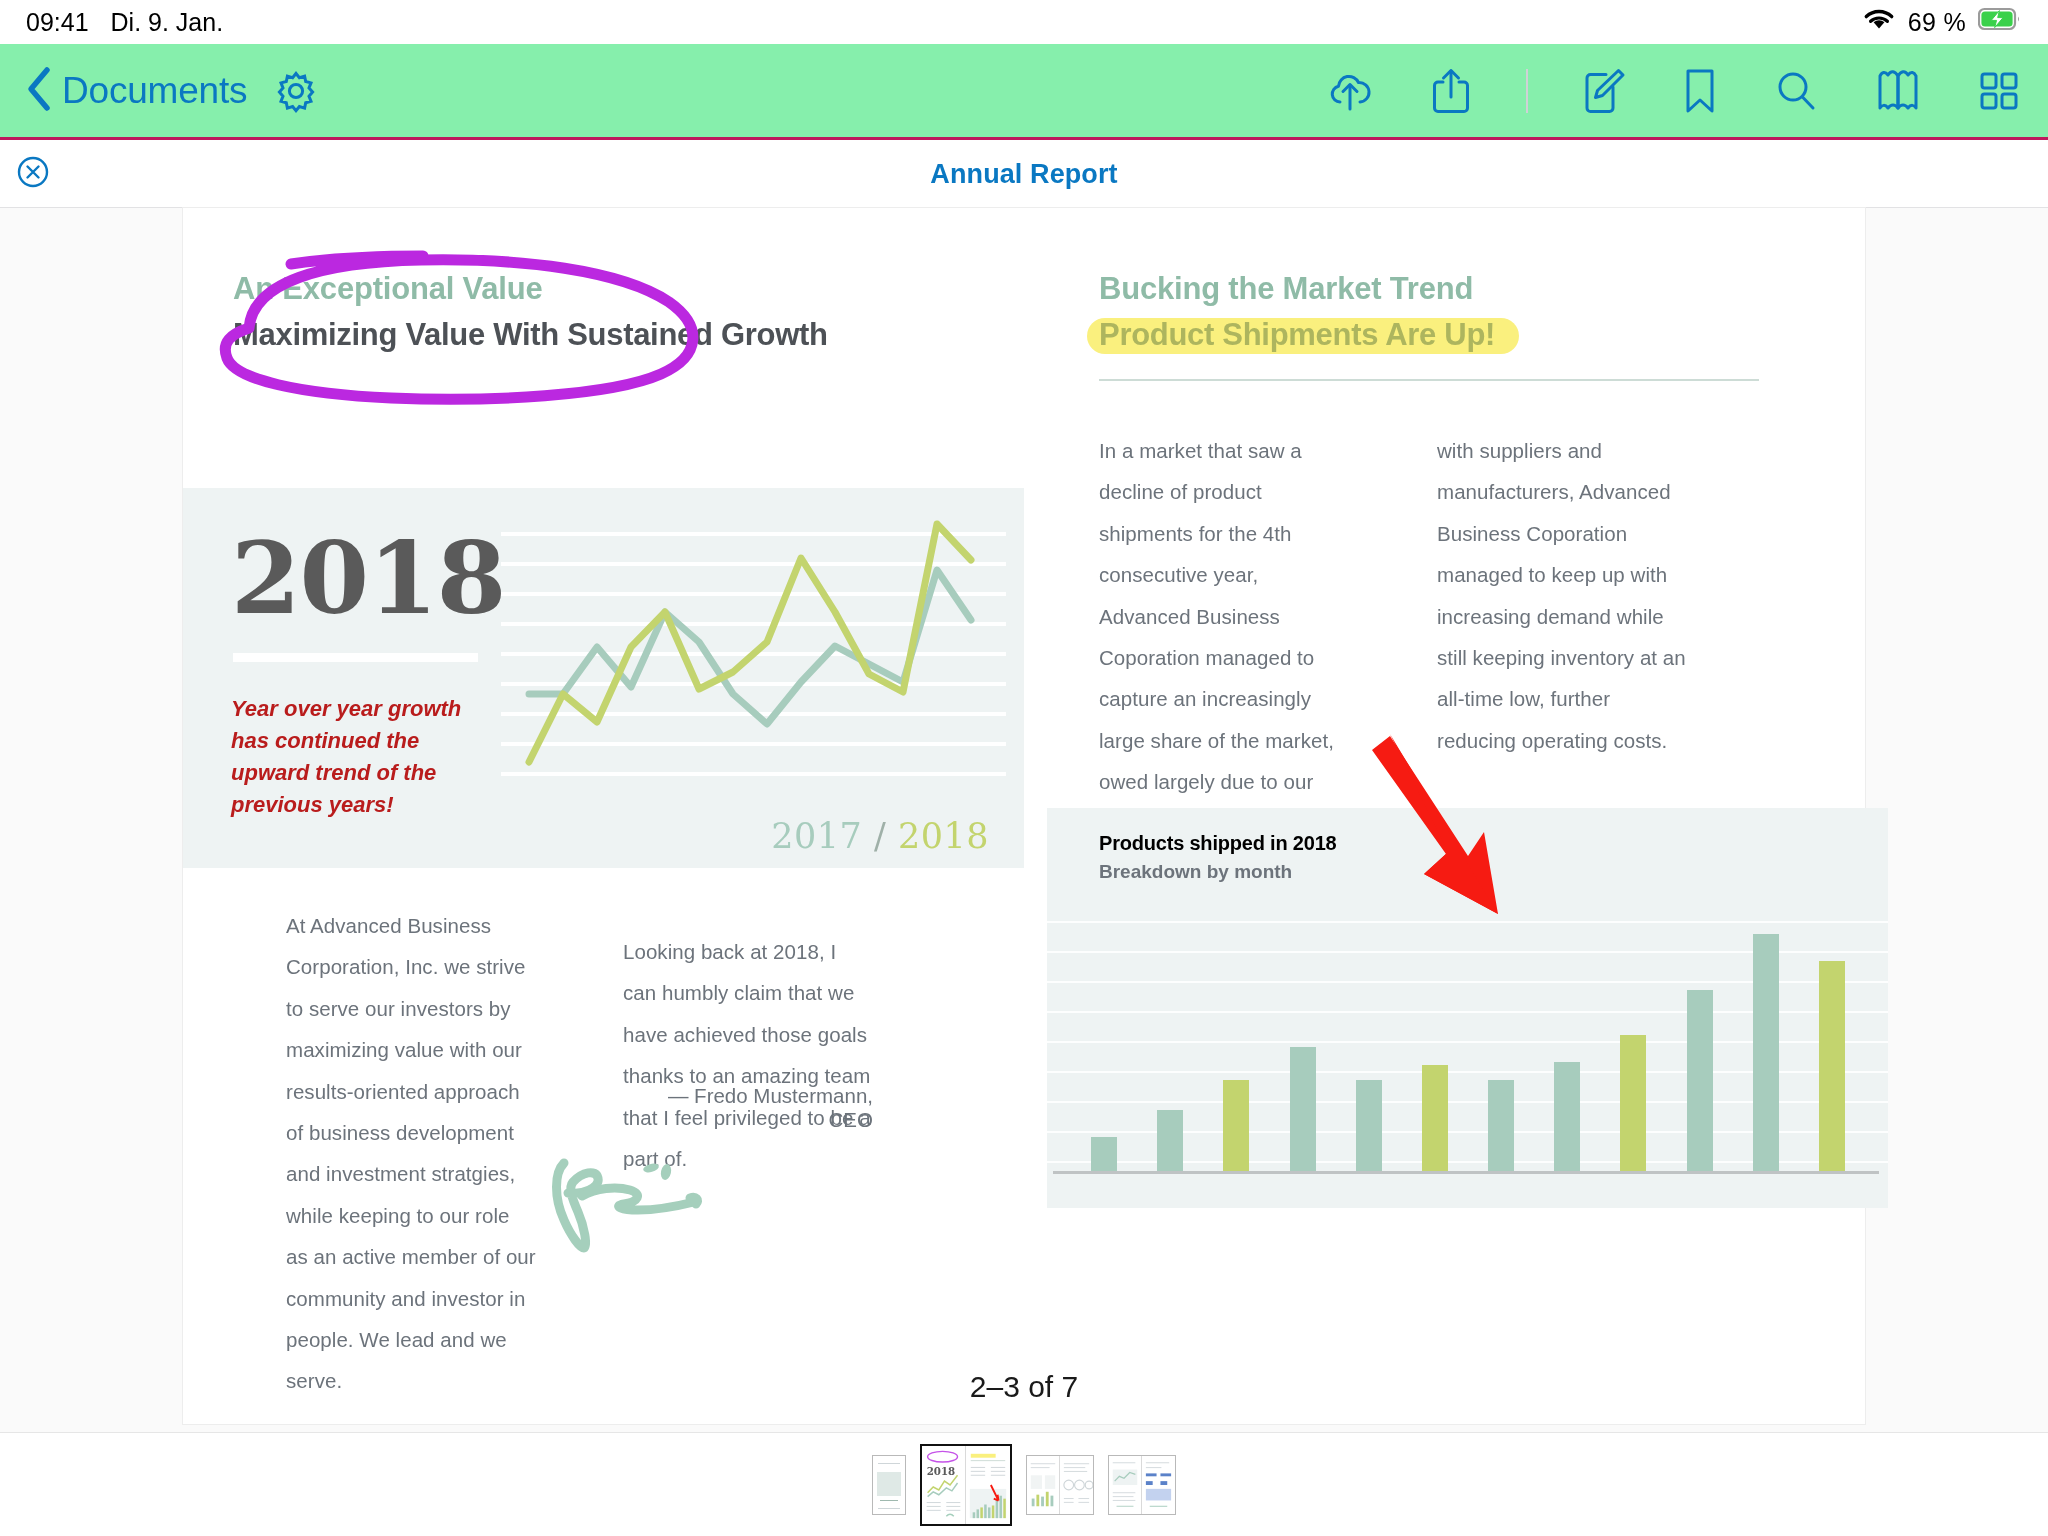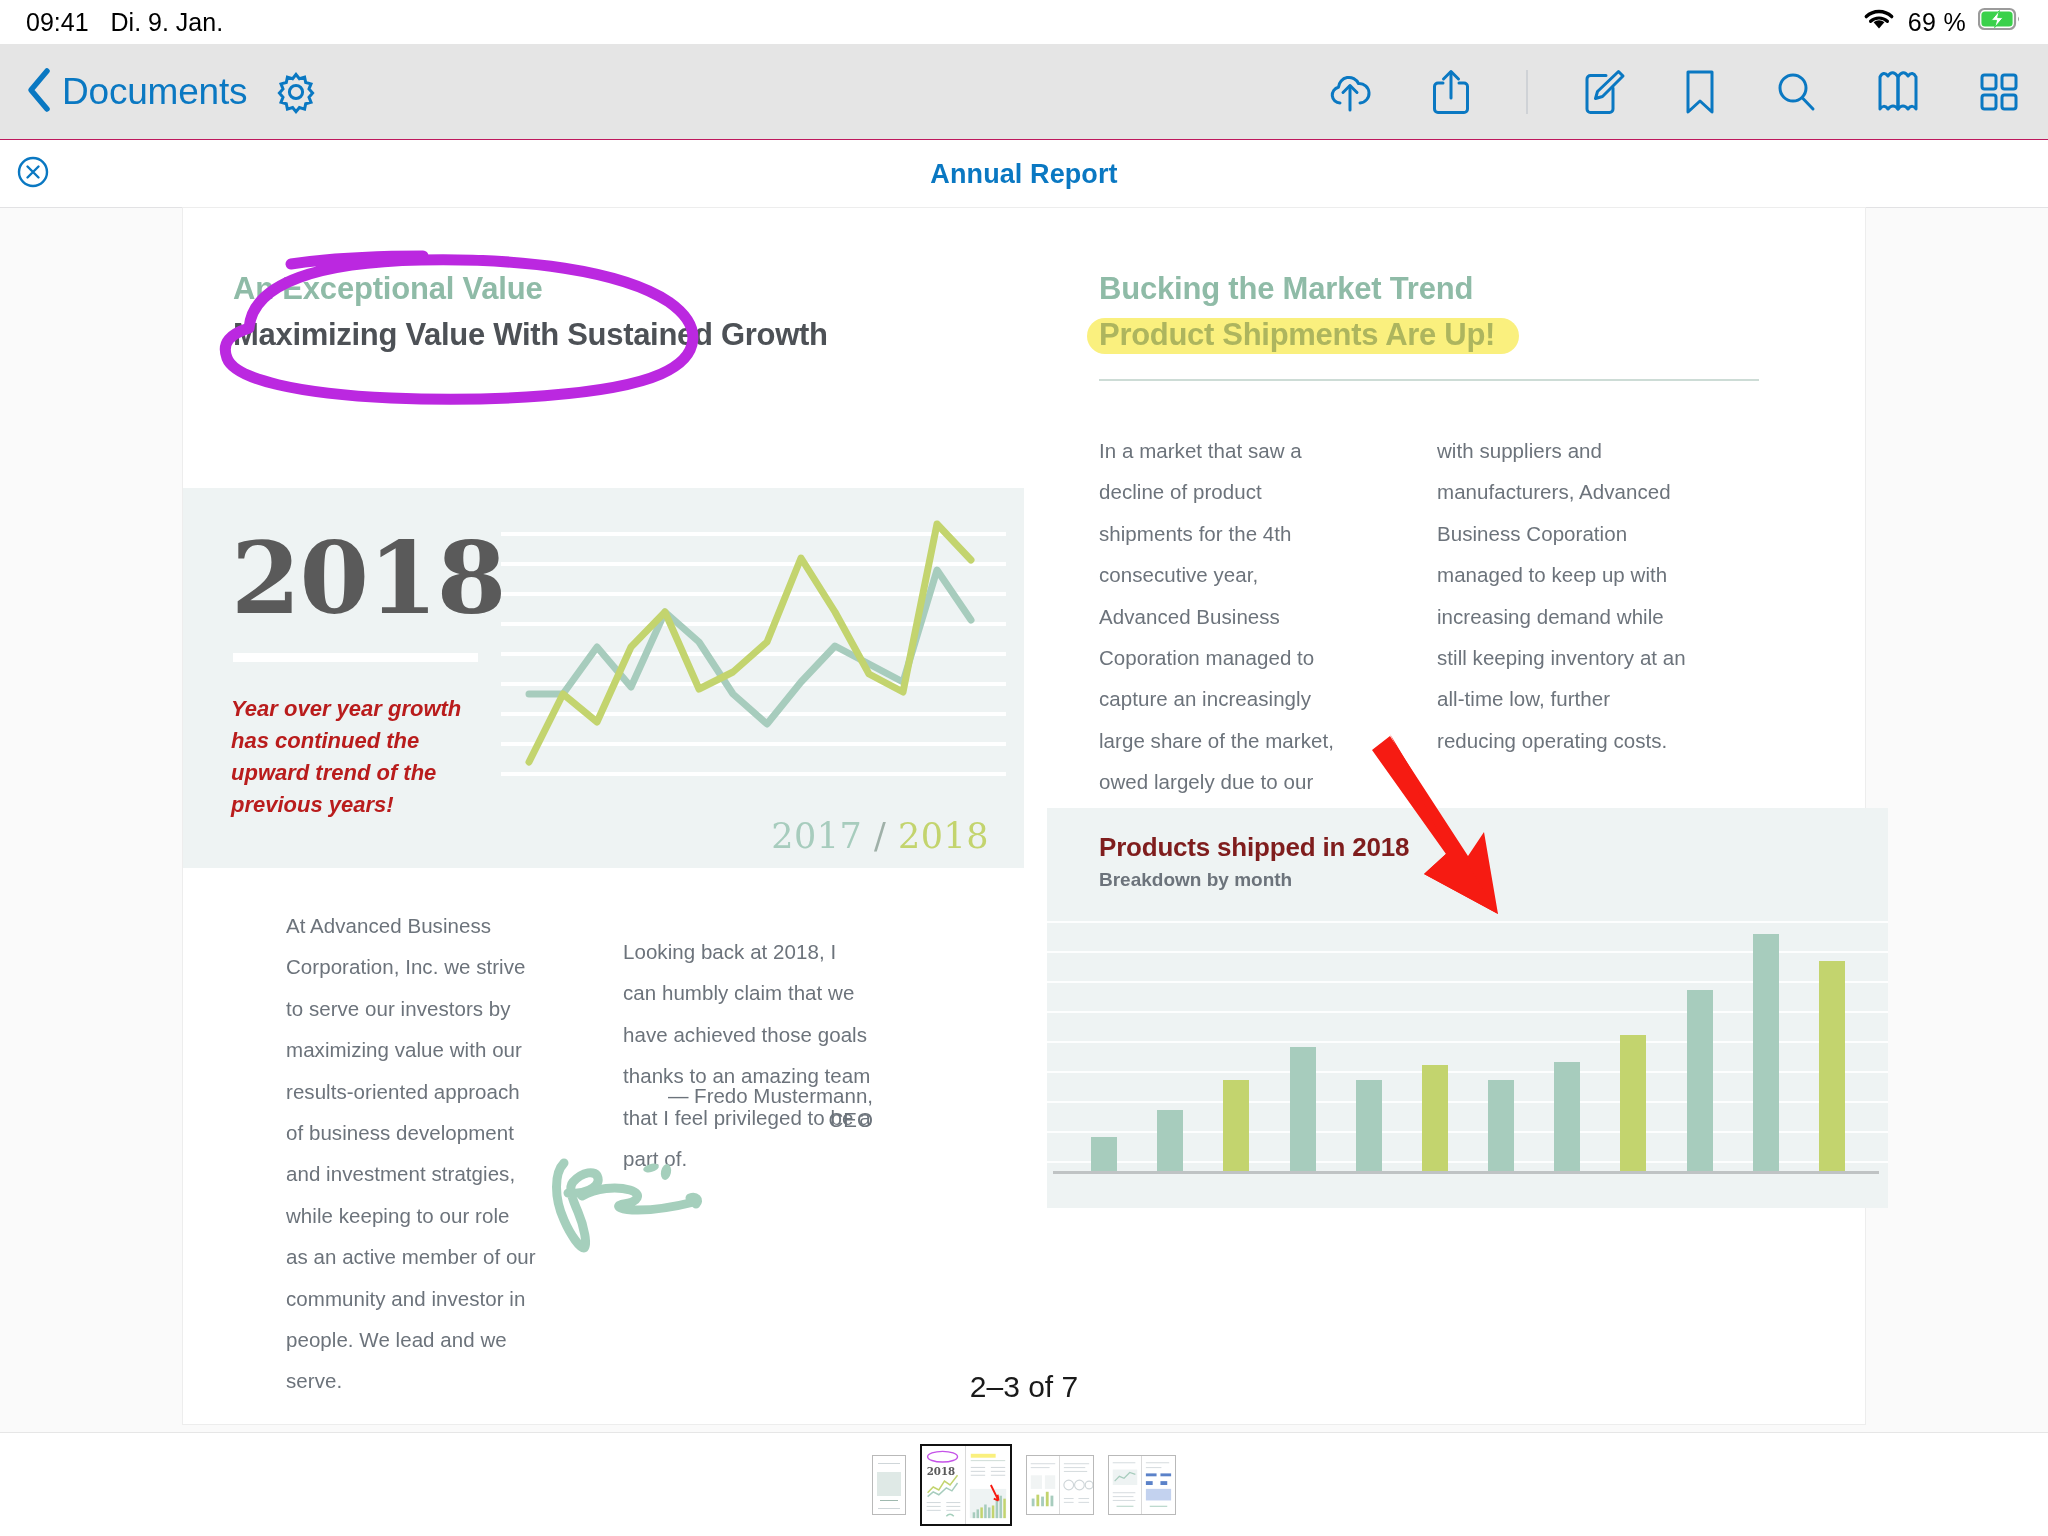--- a/index.html
+++ b/index.html
@@ -18,21 +18,21 @@
     font-size: 25px; color: #000; font-weight: 500;
   }
   .sb-left { display: flex; align-items: baseline; gap: 22px; }
   .sb-right { margin-left: auto; display: flex; align-items: center; gap: 12px; }
   .sb-pct { font-size: 25px; letter-spacing: .3px; }
 
   
   .toolbar {
     position: absolute; top: 44px; left: 0; width: 2048px; height: 96px;
     display: flex; align-items: center; padding: 0 26px;
-    border-bottom: 1px solid #be185d; background:#e5e5e5;
+    border-bottom: 3px solid #be185d; background:#86efac;
   }
   .tb-left { display: flex; align-items: center; gap: 26px; }
   .back-btn { display: flex; align-items: center; gap: 10px; cursor: pointer; }
   .back-label { color: #0a78c2; font-size: 37px; letter-spacing: -.2px; }
   .tb-right { margin-left: auto; display: flex; align-items: center; gap: 52px; }
   .tb-icon { cursor: pointer; display: flex; align-items: center; justify-content: center; }
   .tb-sep { width: 2px; height: 44px; background: #cfd2d6; }
 
   
   .tabbar {
@@ -94,21 +94,21 @@
     position: absolute; left: -12px; top: 1px; width: calc(100% + 36px); height: 100%;
     background: #faf07e; border-radius: 22px;
   }
   .hl-text { position: relative; color: #adb55e; font-size: 31px; font-weight: bold; letter-spacing:-.3px; }
   .rule { height: 2px; background: #cddcd6; }
 
   .shipbox {
     position: absolute; left: 0px; top: 600px; width: 841px; height: 400px;
     background: #eef3f3;
   }
-  .ship-title { color: #7f1d1d; font-size: 26px; font-weight: bold; letter-spacing:-.2px; }
+  .ship-title { color: #000000; font-size: 20px; font-weight: bold; letter-spacing:-.2px; }
   .ship-sub   { color: #6c737b; font-size: 19px; font-weight: bold; margin-top: 6px; }
 
   .bars {
     position: absolute; left: 6px; bottom: 36px; width: 830px; height: 250px;
     display: flex; align-items: flex-end; justify-content: space-between; padding: 0 38px;
   }
   .bar { width: 26px; border-radius: 0; }
   .bar-base { position: absolute; left: 6px; bottom: 34px; width: 826px; height: 3px; background: #bfc3c4; }
   .gridlines { position:absolute; left:0; bottom:37px; width:841px; height:290px; }
   .gridlines i { position:absolute; left:0; width:100%; height:2px; background:#ffffff; opacity:.85; }

